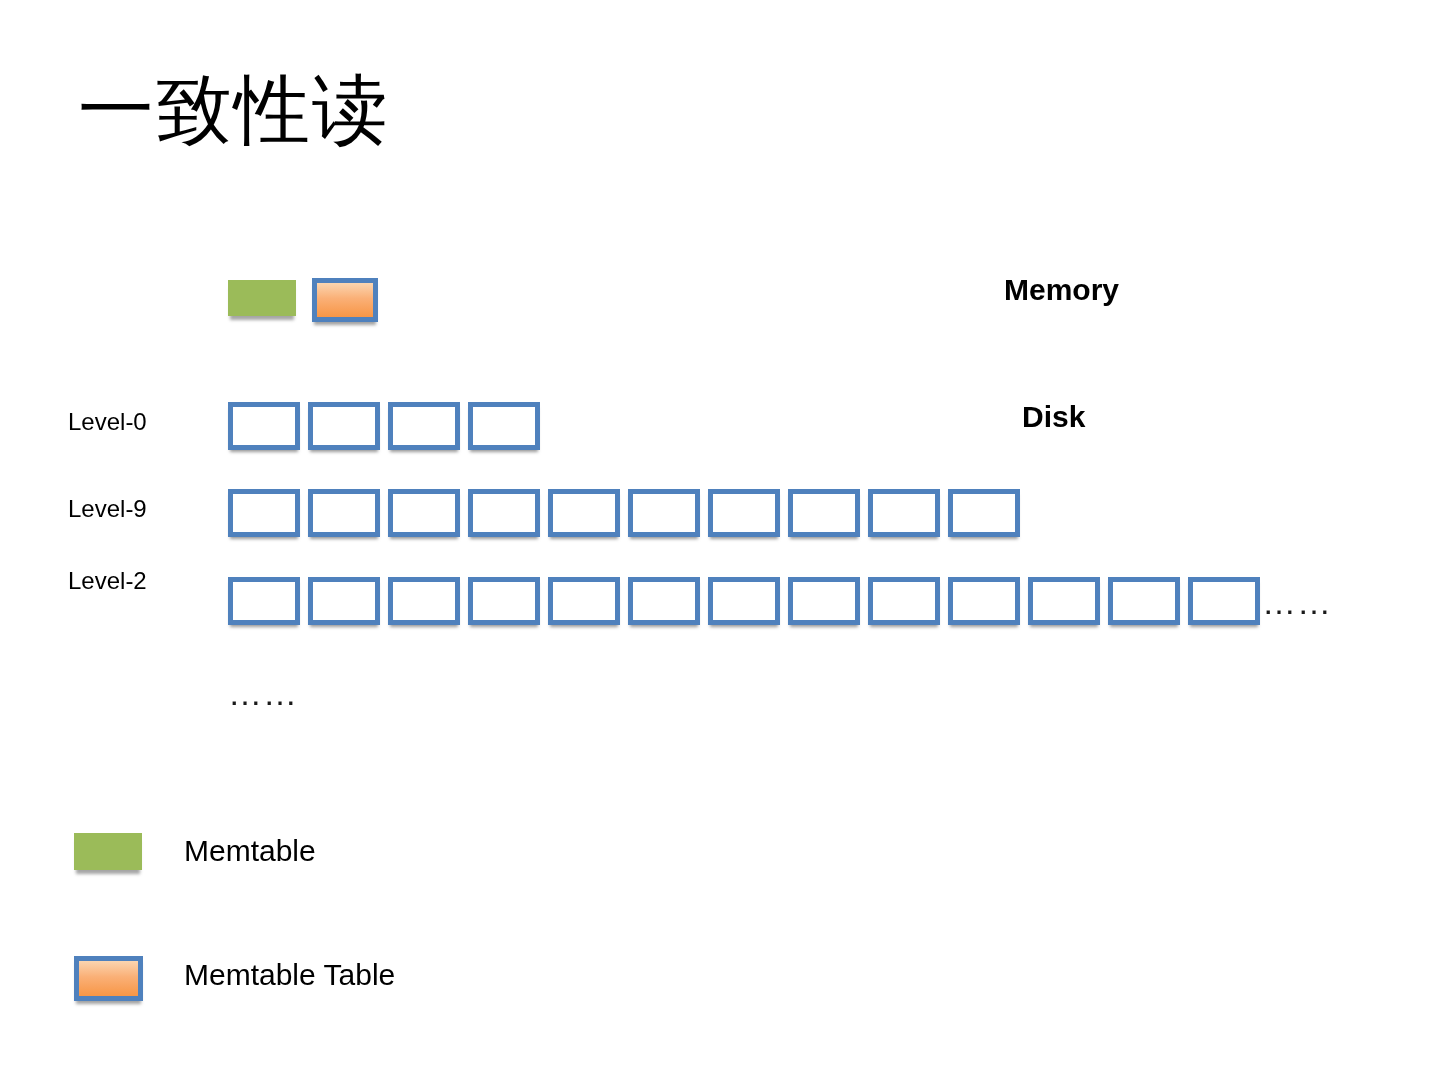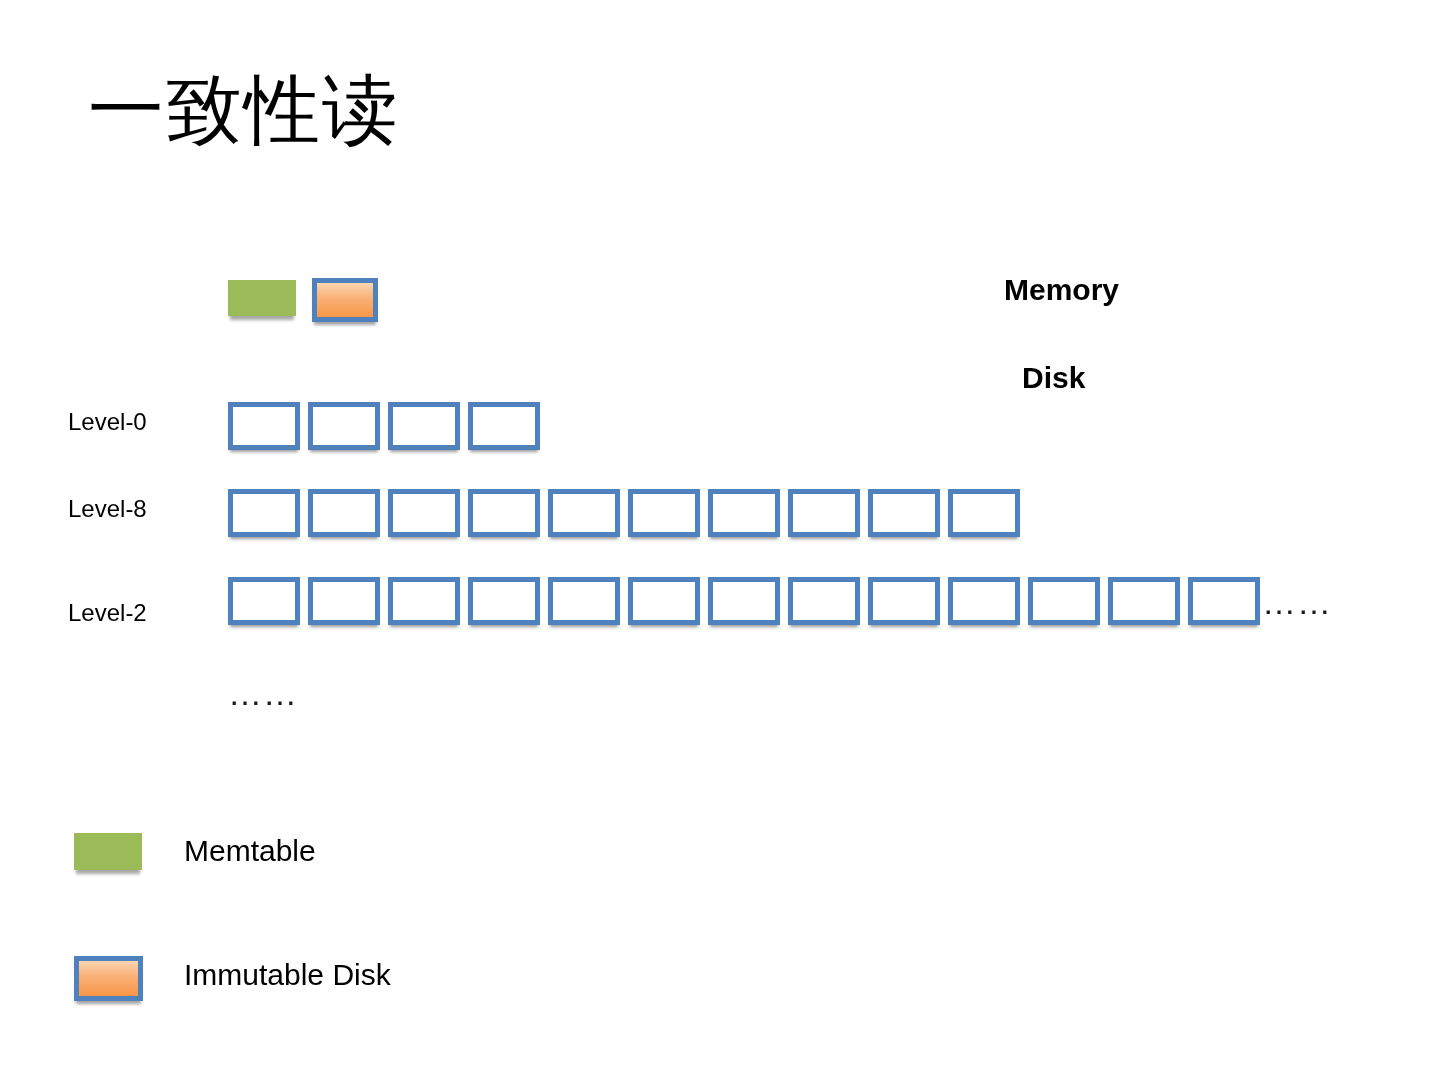--- a/index.html
+++ b/index.html
@@ -12,54 +12,54 @@
     height: 1080px;
     position: relative;
     overflow: hidden;
     font-family: "Liberation Sans", sans-serif;
     color: #000000;
   }
 
   
   #slide-title {
     position: absolute;
-    left: 88px;
+    left: 78px;
     top: 62px;
     font-family: "DejaVu Serif", serif;
     font-size: 76px;
     line-height: 96px;
     letter-spacing: 2px;
     color: #000000;
     white-space: nowrap;
   }
   #divider-memory-top  { left: 128px; top: 236px; width: 1005px; }
   #divider-memory-bottom { left: 128px; top: 352px; width: 1005px; }
 
   
   .region-label {
     position: absolute;
     font-size: 30px;
     line-height: 34px;
     white-space: nowrap;
     font-weight: bold;
   }
   #label-memory { left: 1004px; top: 273px; }
-  #label-disk   { left: 1022px; top: 361px; }
+  #label-disk   { left: 1022px; top: 400px; }
 
   
   .level-label {
     position: absolute;
     font-size: 24px;
     line-height: 34px;
     white-space: nowrap;
     left: 68px;
   }
   #level-label-0 { top: 405px; }
   #level-label-1 { top: 492px; }
-  #level-label-2 { top: 596px; }
+  #level-label-2 { top: 564px; }
 
   
   .level-row {
     position: absolute;
     display: flex;
     gap: 8px;
   }
   #level-row-0 { left: 228px; top: 402px; }
   #level-row-1 { left: 228px; top: 489px; }
   #level-row-2 { left: 228px; top: 577px; }
@@ -155,21 +155,21 @@
 <div id="divider-memory-top"></div>
 <div id="divider-memory-bottom"></div>
 
 <div id="label-memory" class="region-label">Memory</div>
 <div id="label-disk" class="region-label">Disk</div>
 
 <div id="memtable-block"></div>
 <div id="immutable-block"></div>
 
 <div id="level-label-0" class="level-label">Level-0</div>
-<div id="level-label-1" class="level-label">Level-8</div>
+<div id="level-label-1" class="level-label">Level-9</div>
 <div id="level-label-2" class="level-label">Level-2</div>
 
 <div id="level-row-0" class="level-row">
     <div class="sstable-box"></div>
     <div class="sstable-box"></div>
     <div class="sstable-box"></div>
     <div class="sstable-box"></div>
   </div>
 <div id="level-row-1" class="level-row">
     <div class="sstable-box"></div>
@@ -202,19 +202,19 @@
 <div id="ellipsis-level-2-tail" class="ellipsis">……</div>
 <div id="ellipsis-levels-below" class="ellipsis">……</div>
 
 <div id="legend">
   <div class="legend-row">
     <div class="legend-swatch legend-swatch-memtable"></div>
     <div class="legend-label" id="legend-label-memtable">Memtable</div>
   </div>
   <div class="legend-row">
     <div class="legend-swatch legend-swatch-immutable"></div>
-    <div class="legend-label" id="legend-label-immutable">Immutable Disk</div>
+    <div class="legend-label" id="legend-label-immutable">Memtable Table</div>
   </div>
   <div class="legend-row">
     
     
   </div>
 </div>
 
 </body></html>

